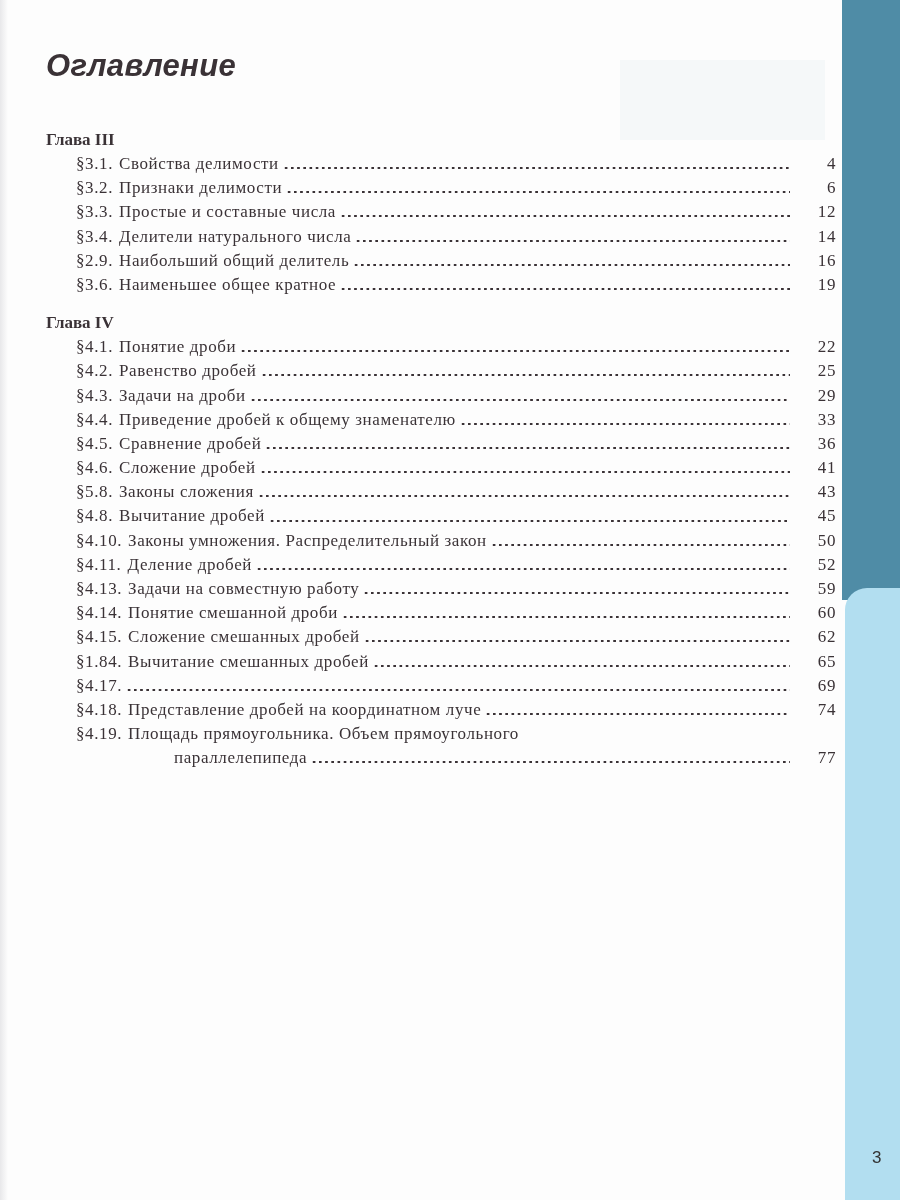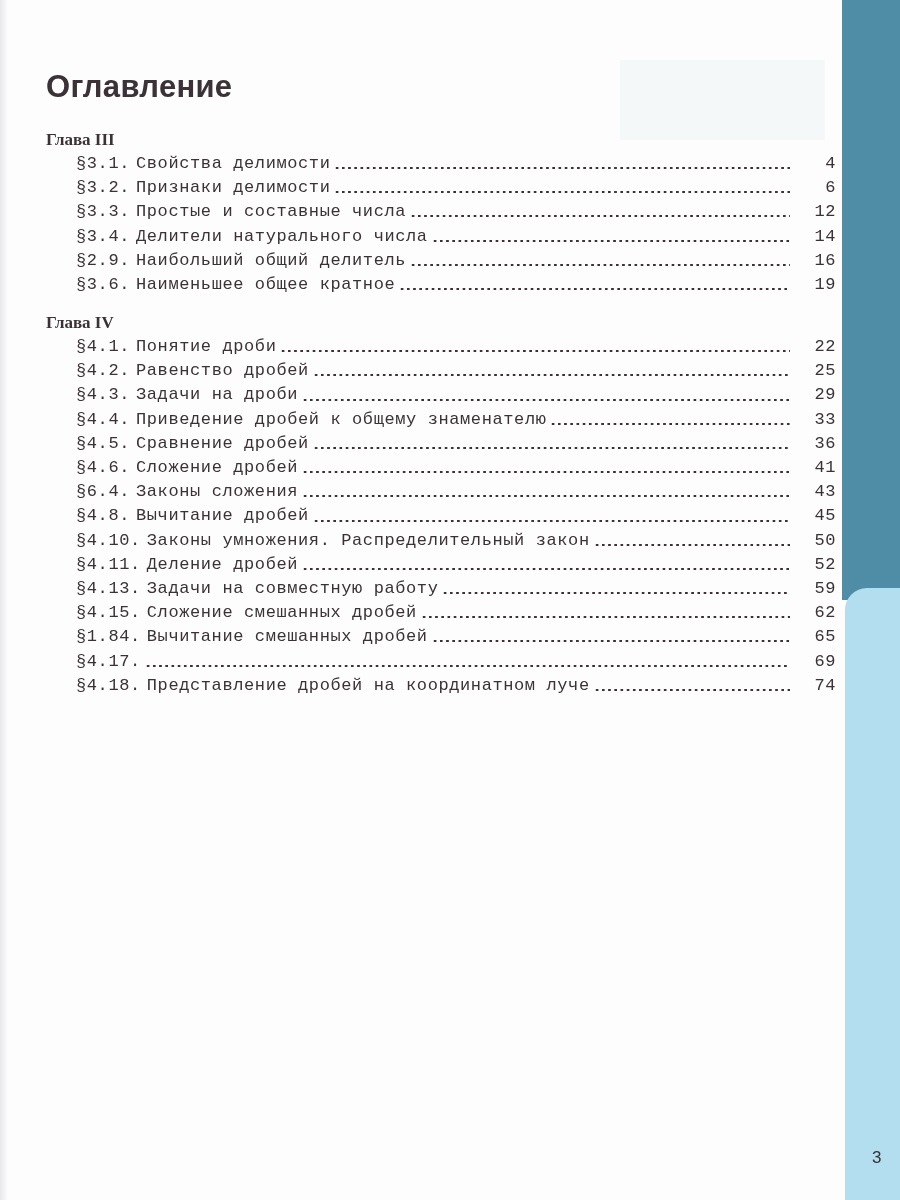--- a/index.html
+++ b/index.html
@@ -24,35 +24,35 @@
     }
     .page-number {
       position: absolute; left: 872px; top: 1148px;
       font-family: "Liberation Sans", sans-serif; font-size: 17px; color: #333;
     }
     .ghost {
       position: absolute; left: 620px; top: 60px; width: 205px; height: 80px;
       background: #f3f6f8; opacity: 0.8;
     }
     .toc-title {
-      position: absolute; left: 46px; top: 69px;
+      position: absolute; left: 46px; top: 48px;
       font-family: "Liberation Sans", sans-serif; font-weight: bold;
-      font-size: 31px; color: #3a3236; letter-spacing: 0.3px;
+      font-size: 31px; color: #3a3236; letter-spacing: 0.3px; font-style: italic;
     }
     .toc {
       position: absolute; left: 46px; top: 112px; width: 790px; margin-top: 16px;
     }
     .chapter { margin-bottom: 14px; }
     .chapter-title {
       font-weight: bold; font-size: 17px; height: 24px; line-height: 24px;
       font-family: "Liberation Serif", serif;
     }
     .entry {
-      display: flex; align-items: flex-end; height: 24.2px; line-height: 24.2px;
-      font-size: 17px; font-family: Liberation Mono, monospace; letter-spacing: 0.6px;
+      display: flex; align-items: flex-start; height: 24.2px; line-height: 24.2px;
+      font-size: 17px; font-family: Liberation Serif, serif; letter-spacing: 0.6px;
     }
     .entry .num { padding-left: 30px; white-space: nowrap; }
     .entry .text { padding-left: 6px; white-space: nowrap; }
     .entry .leader {
       flex: 1; margin: 0 14px 0 4px; height: 4px; align-self: center; margin-top: 8px;
       background-image: radial-gradient(circle, #3a3236 1.1px, transparent 1.3px);
       background-size: 6.2px 4px; background-repeat: repeat-x;
     }
     .entry .pg { width: 32px; text-align: right; white-space: nowrap; }
     .entry.multiline { height: auto; flex-wrap: wrap; }
@@ -144,21 +144,21 @@
           <span class="leader"></span>
           <span class="pg">36</span>
         </div>
         <div class="entry">
           <span class="num">§4.6.</span>
           <span class="text">Сложение дробей</span>
           <span class="leader"></span>
           <span class="pg">41</span>
         </div>
         <div class="entry">
-          <span class="num">§6.4.</span>
+          <span class="num">§5.8.</span>
           <span class="text">Законы сложения</span>
           <span class="leader"></span>
           <span class="pg">43</span>
         </div>
         <div class="entry">
           <span class="num">§4.8.</span>
           <span class="text">Вычитание дробей</span>
           <span class="leader"></span>
           <span class="pg">45</span>
         </div>
@@ -174,20 +174,26 @@
           <span class="leader"></span>
           <span class="pg">52</span>
         </div>
         <div class="entry">
           <span class="num">§4.13.</span>
           <span class="text">Задачи на совместную работу</span>
           <span class="leader"></span>
           <span class="pg">59</span>
         </div>
         <div class="entry">
+          <span class="num">§4.14.</span>
+          <span class="text">Понятие смешанной дроби</span>
+          <span class="leader"></span>
+          <span class="pg">60</span>
+        </div>
+        <div class="entry">
           <span class="num">§4.15.</span>
           <span class="text">Сложение смешанных дробей</span>
           <span class="leader"></span>
           <span class="pg">62</span>
         </div>
         <div class="entry">
           <span class="num">§1.84.</span>
           <span class="text">Вычитание смешанных дробей</span>
           <span class="leader"></span>
           <span class="pg">65</span>
@@ -195,18 +201,29 @@
         <div class="entry">
           <span class="num">§4.17.</span>
           <span class="leader"></span>
           <span class="pg">69</span>
         </div>
         <div class="entry">
           <span class="num">§4.18.</span>
           <span class="text">Представление дробей на координатном луче</span>
           <span class="leader"></span>
           <span class="pg">74</span>
+        </div>
+        <div class="entry multiline">
+          <div class="cont-row">
+            <span class="num">§4.19.</span>
+            <span class="text">Площадь прямоугольника. Объем прямоугольного</span>
+          </div>
+          <div class="cont-row">
+            <span class="cont-text">параллелепипеда</span>
+            <span class="leader"></span>
+            <span class="pg">77</span>
+          </div>
         </div>
       </div>
   </div>
 </div>
 
 <div class="page-number">3</div>
 
 </body></html>

